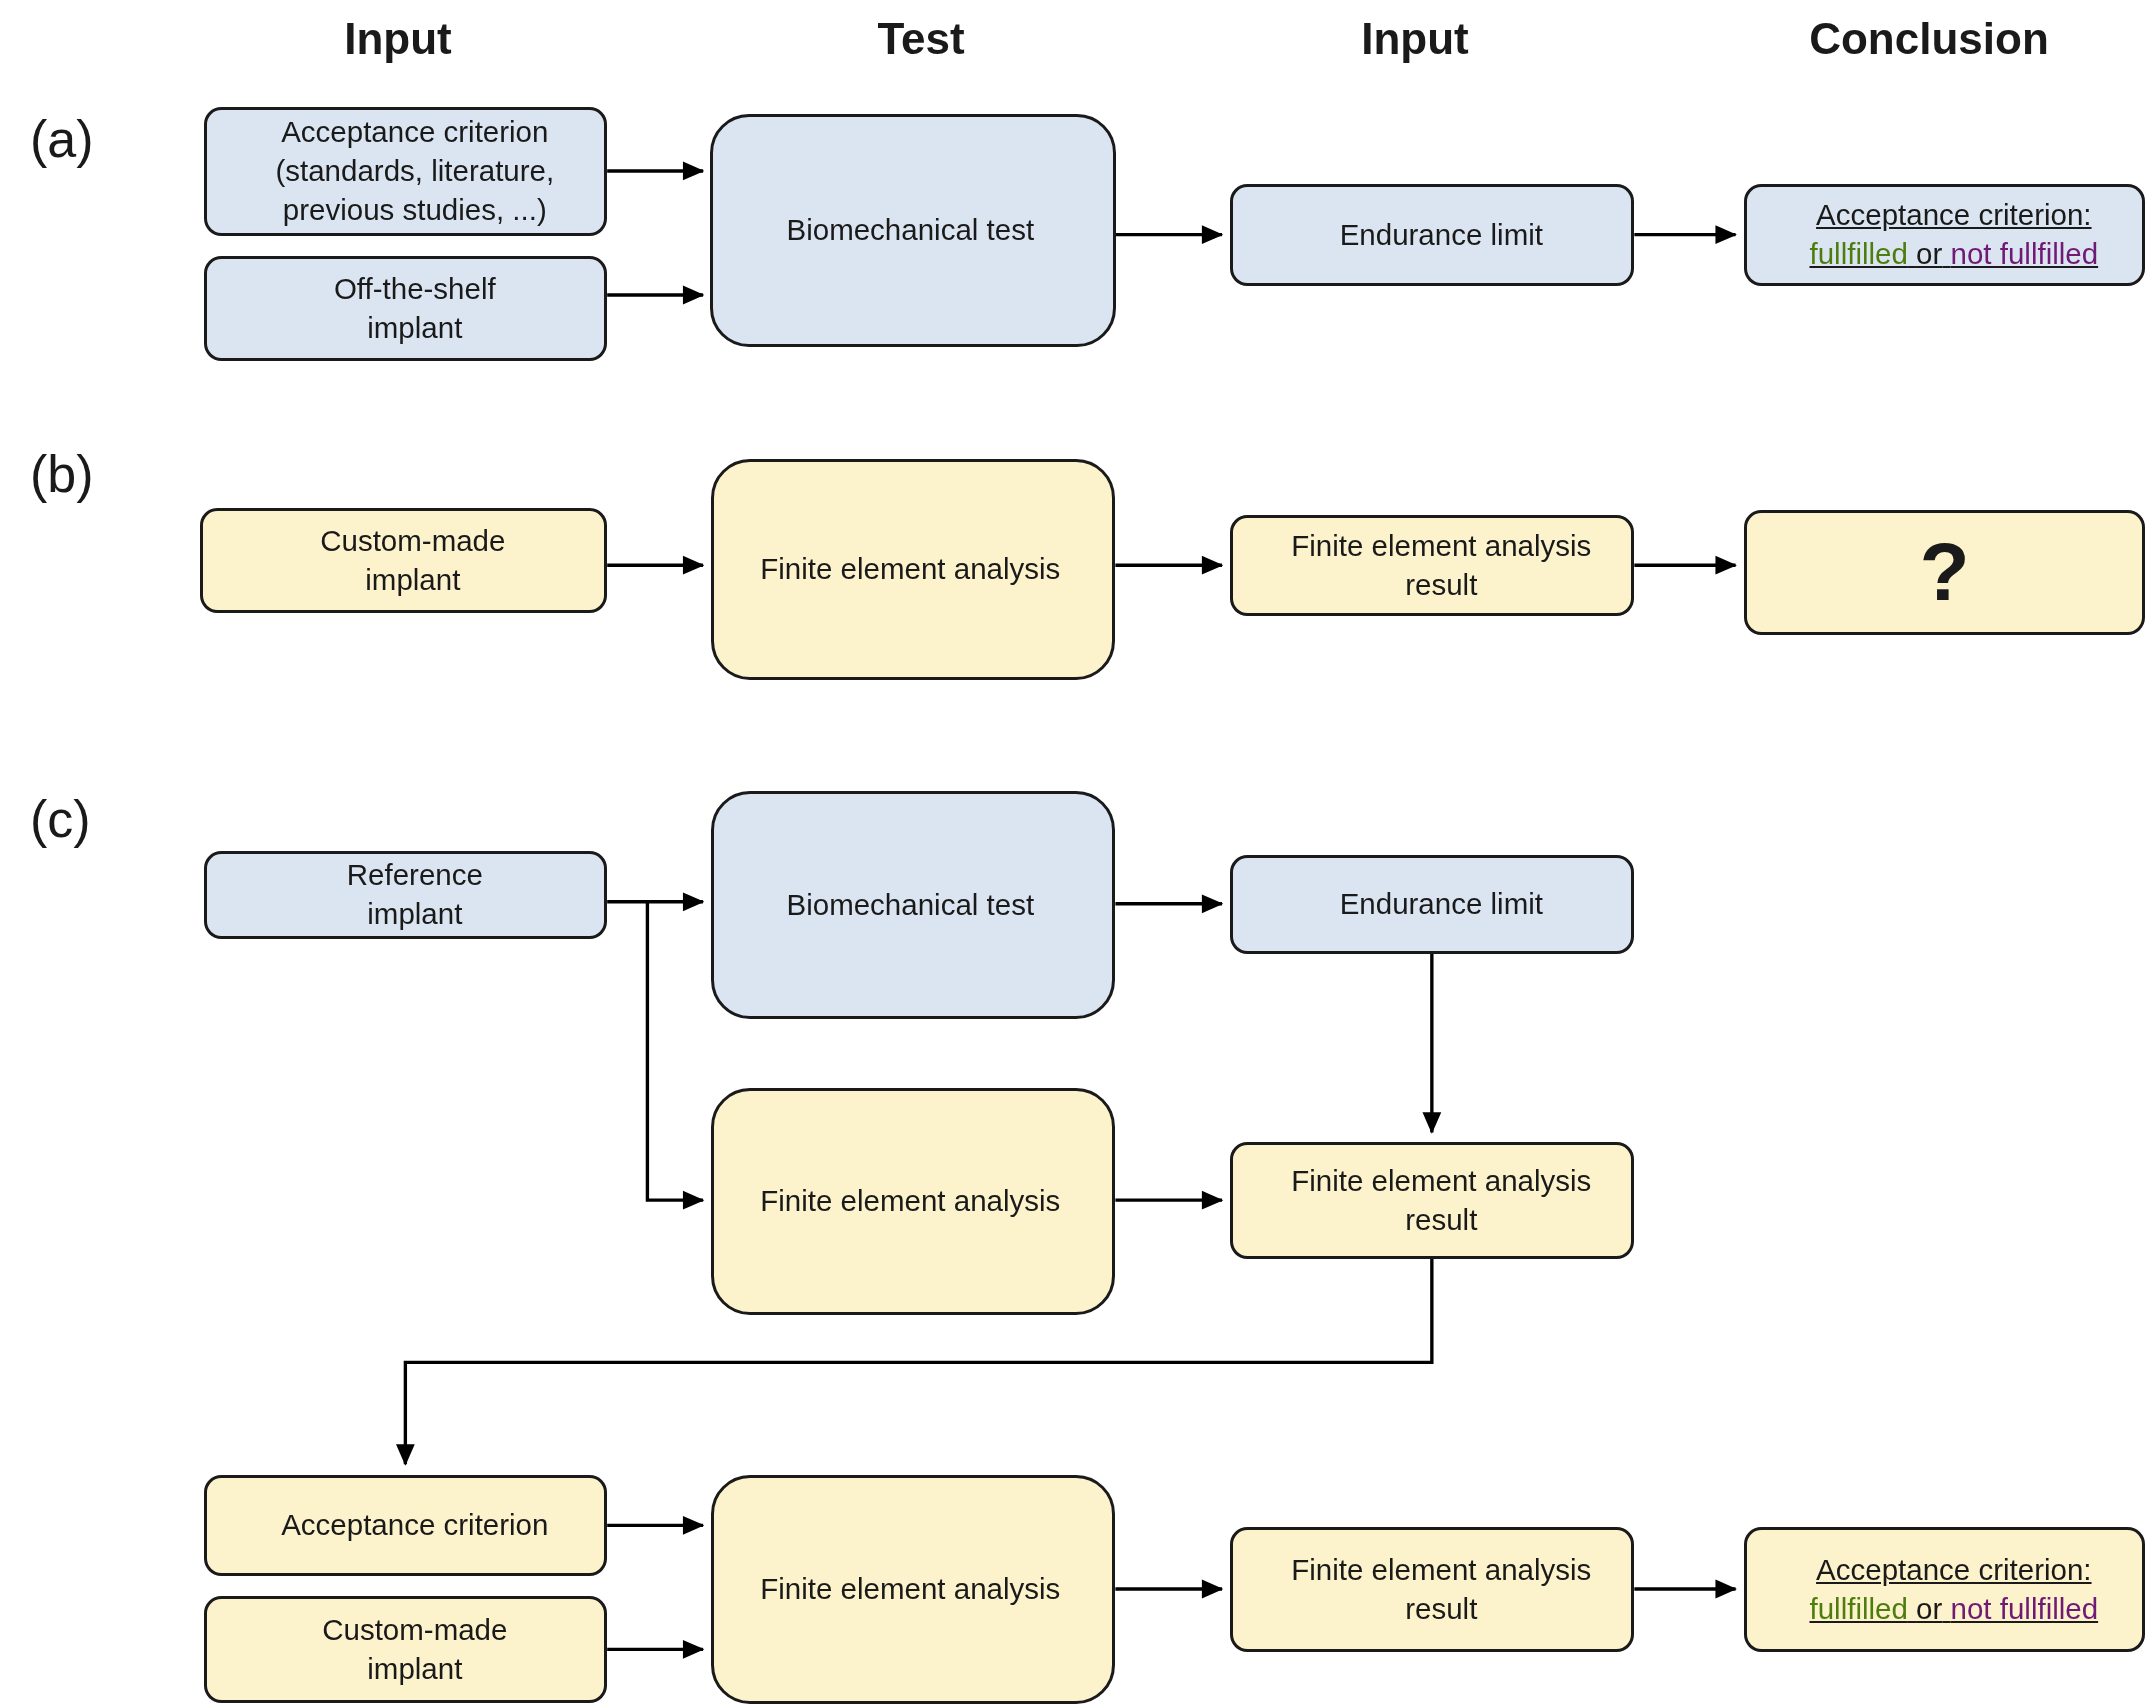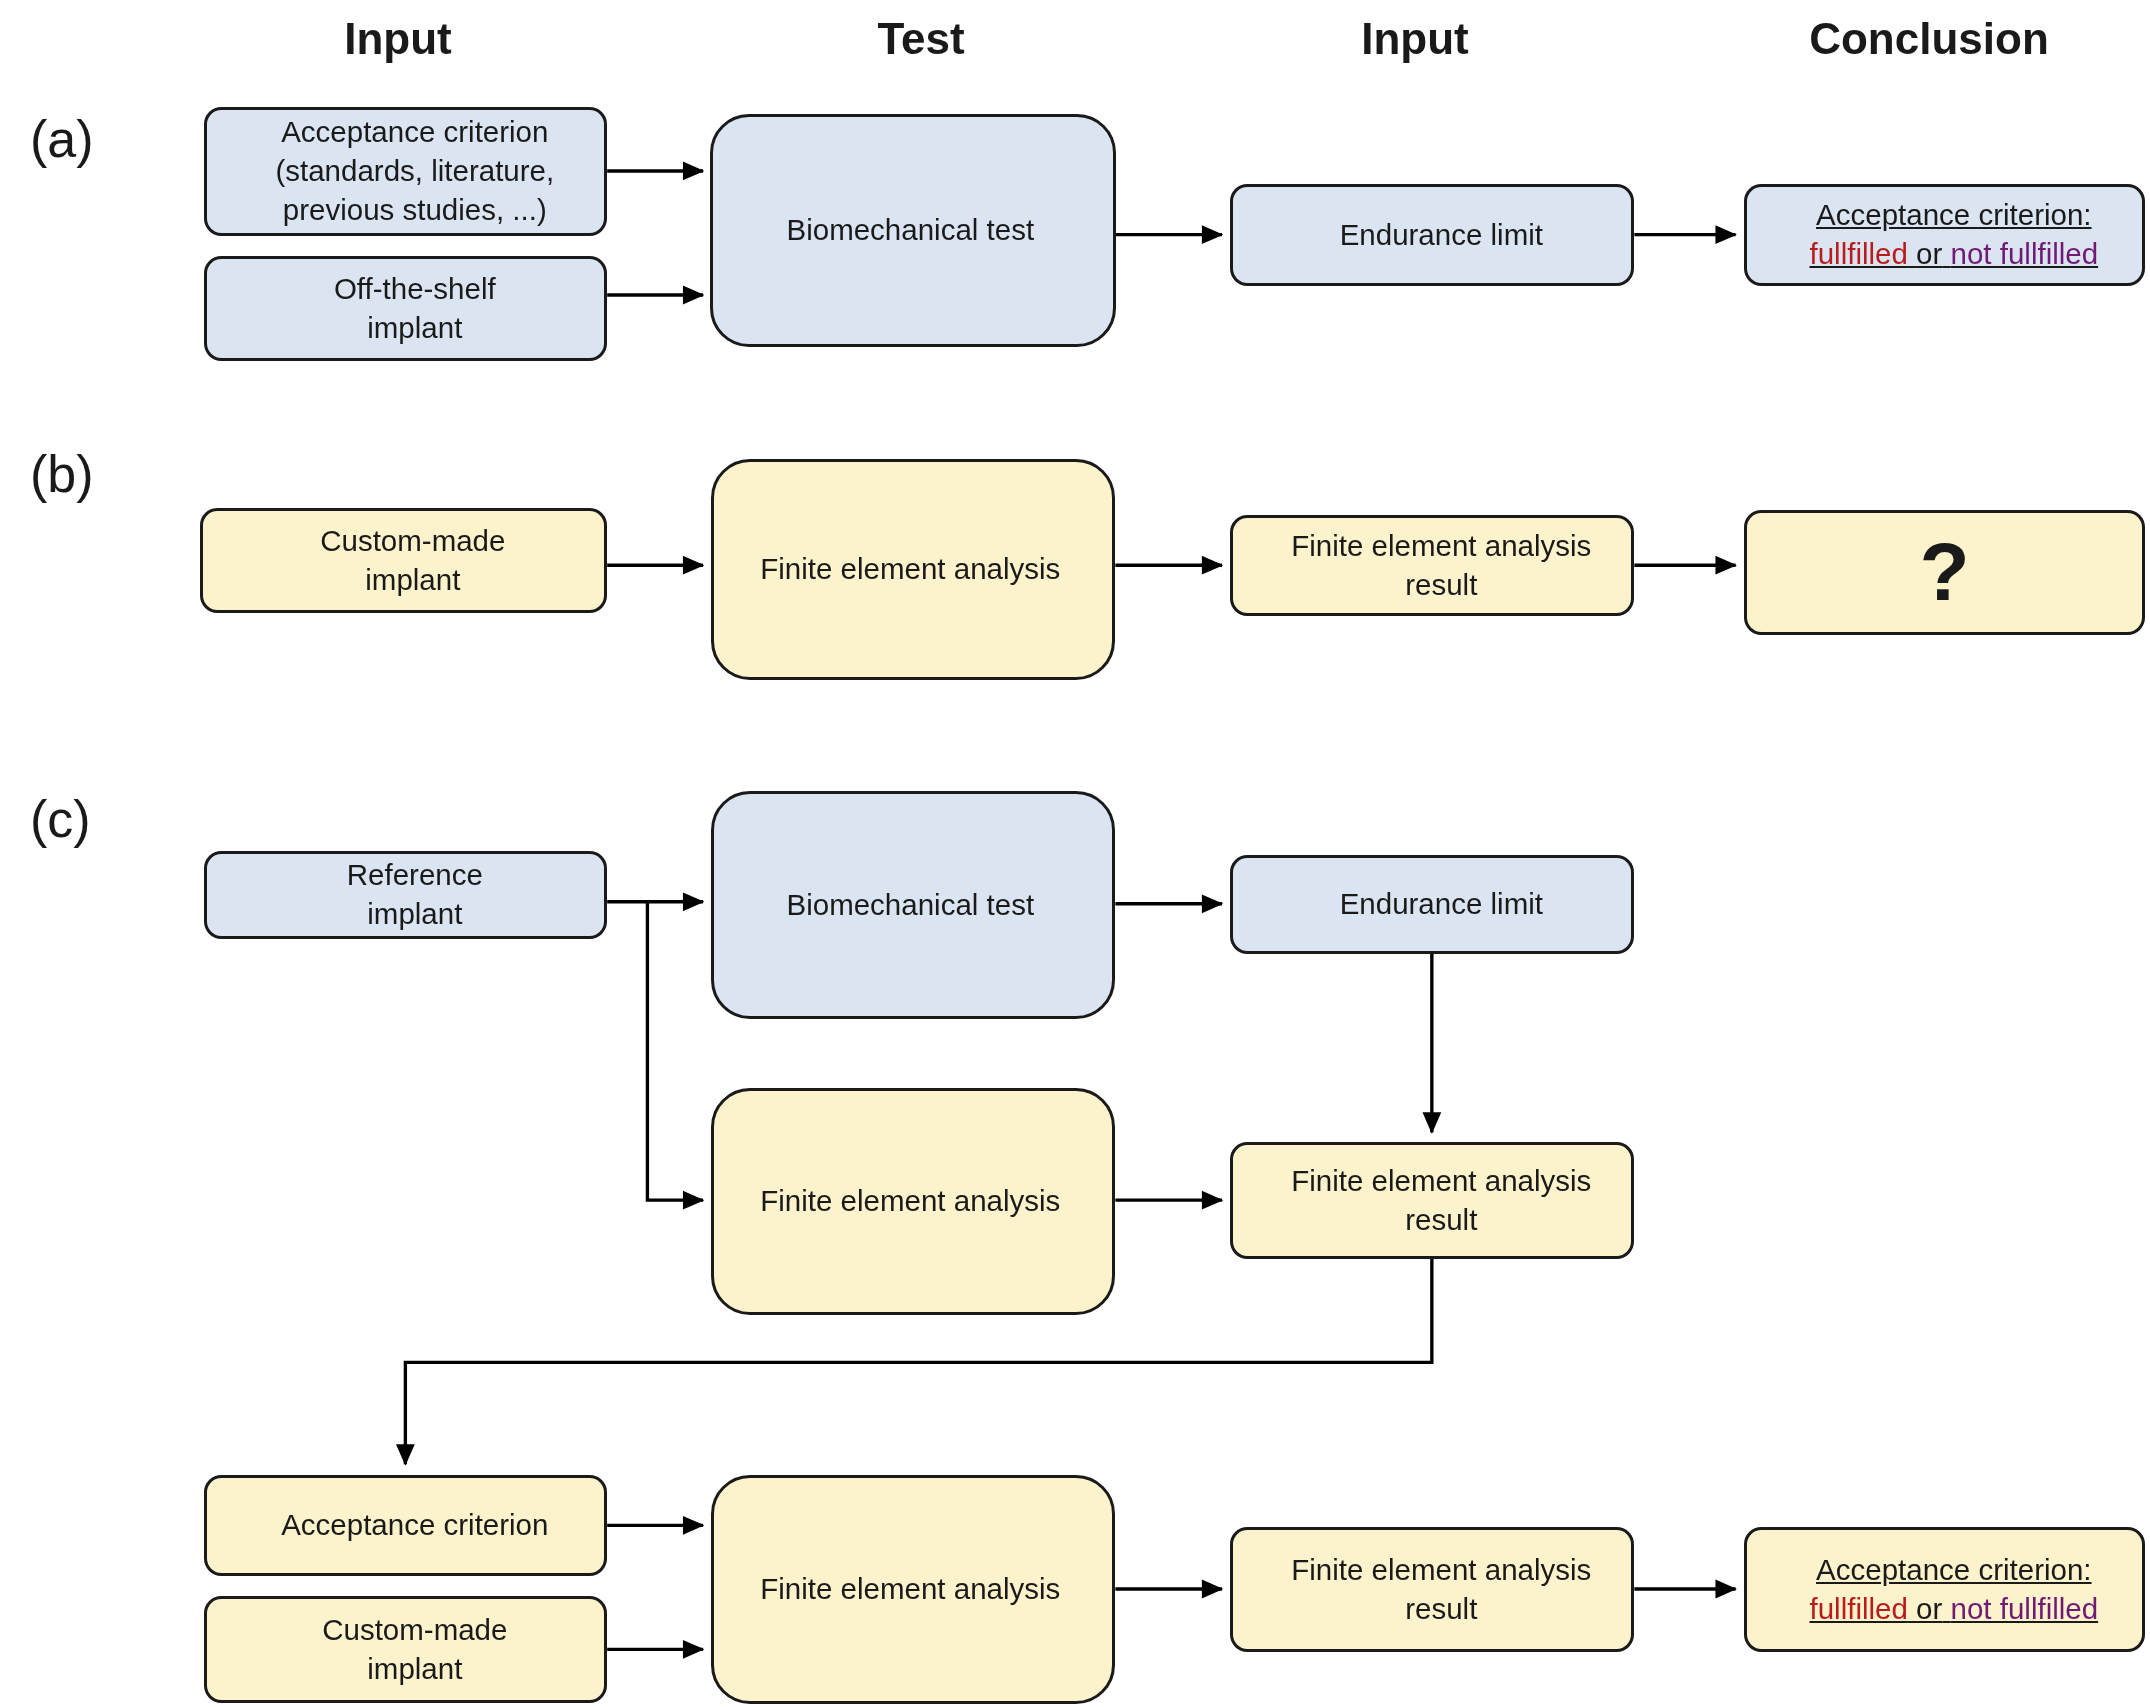--- a/index.html
+++ b/index.html
@@ -36,21 +36,21 @@
     line-height:1.32;
     padding:5.4px 17.4px;
     white-space:pre-line;
   }
   .blue   { background:#dbe5f1; }
   .yellow { background:#fcf2cb; }
   .r-small { border-radius:17.4px;padding-left:36px; }
   .r-big   { border-radius:39px;padding-left:12px; }
   .conclusion-inner { white-space:normal;text-decoration:underline; }
   .conclusion-inner .line { white-space:nowrap; }
-  .green { color:#b91c1c; }
+  .green { color:#4d7c0f; }
   .red   { color:#701a75; }
   .question { font-size:82px; font-weight:bold; padding:0; }
   #connector-layer {
     position:absolute; left:0; top:0;
     pointer-events:none;
   }
   #connector-layer path {
     fill:none;
     stroke:#000000;
     stroke-width:5;

